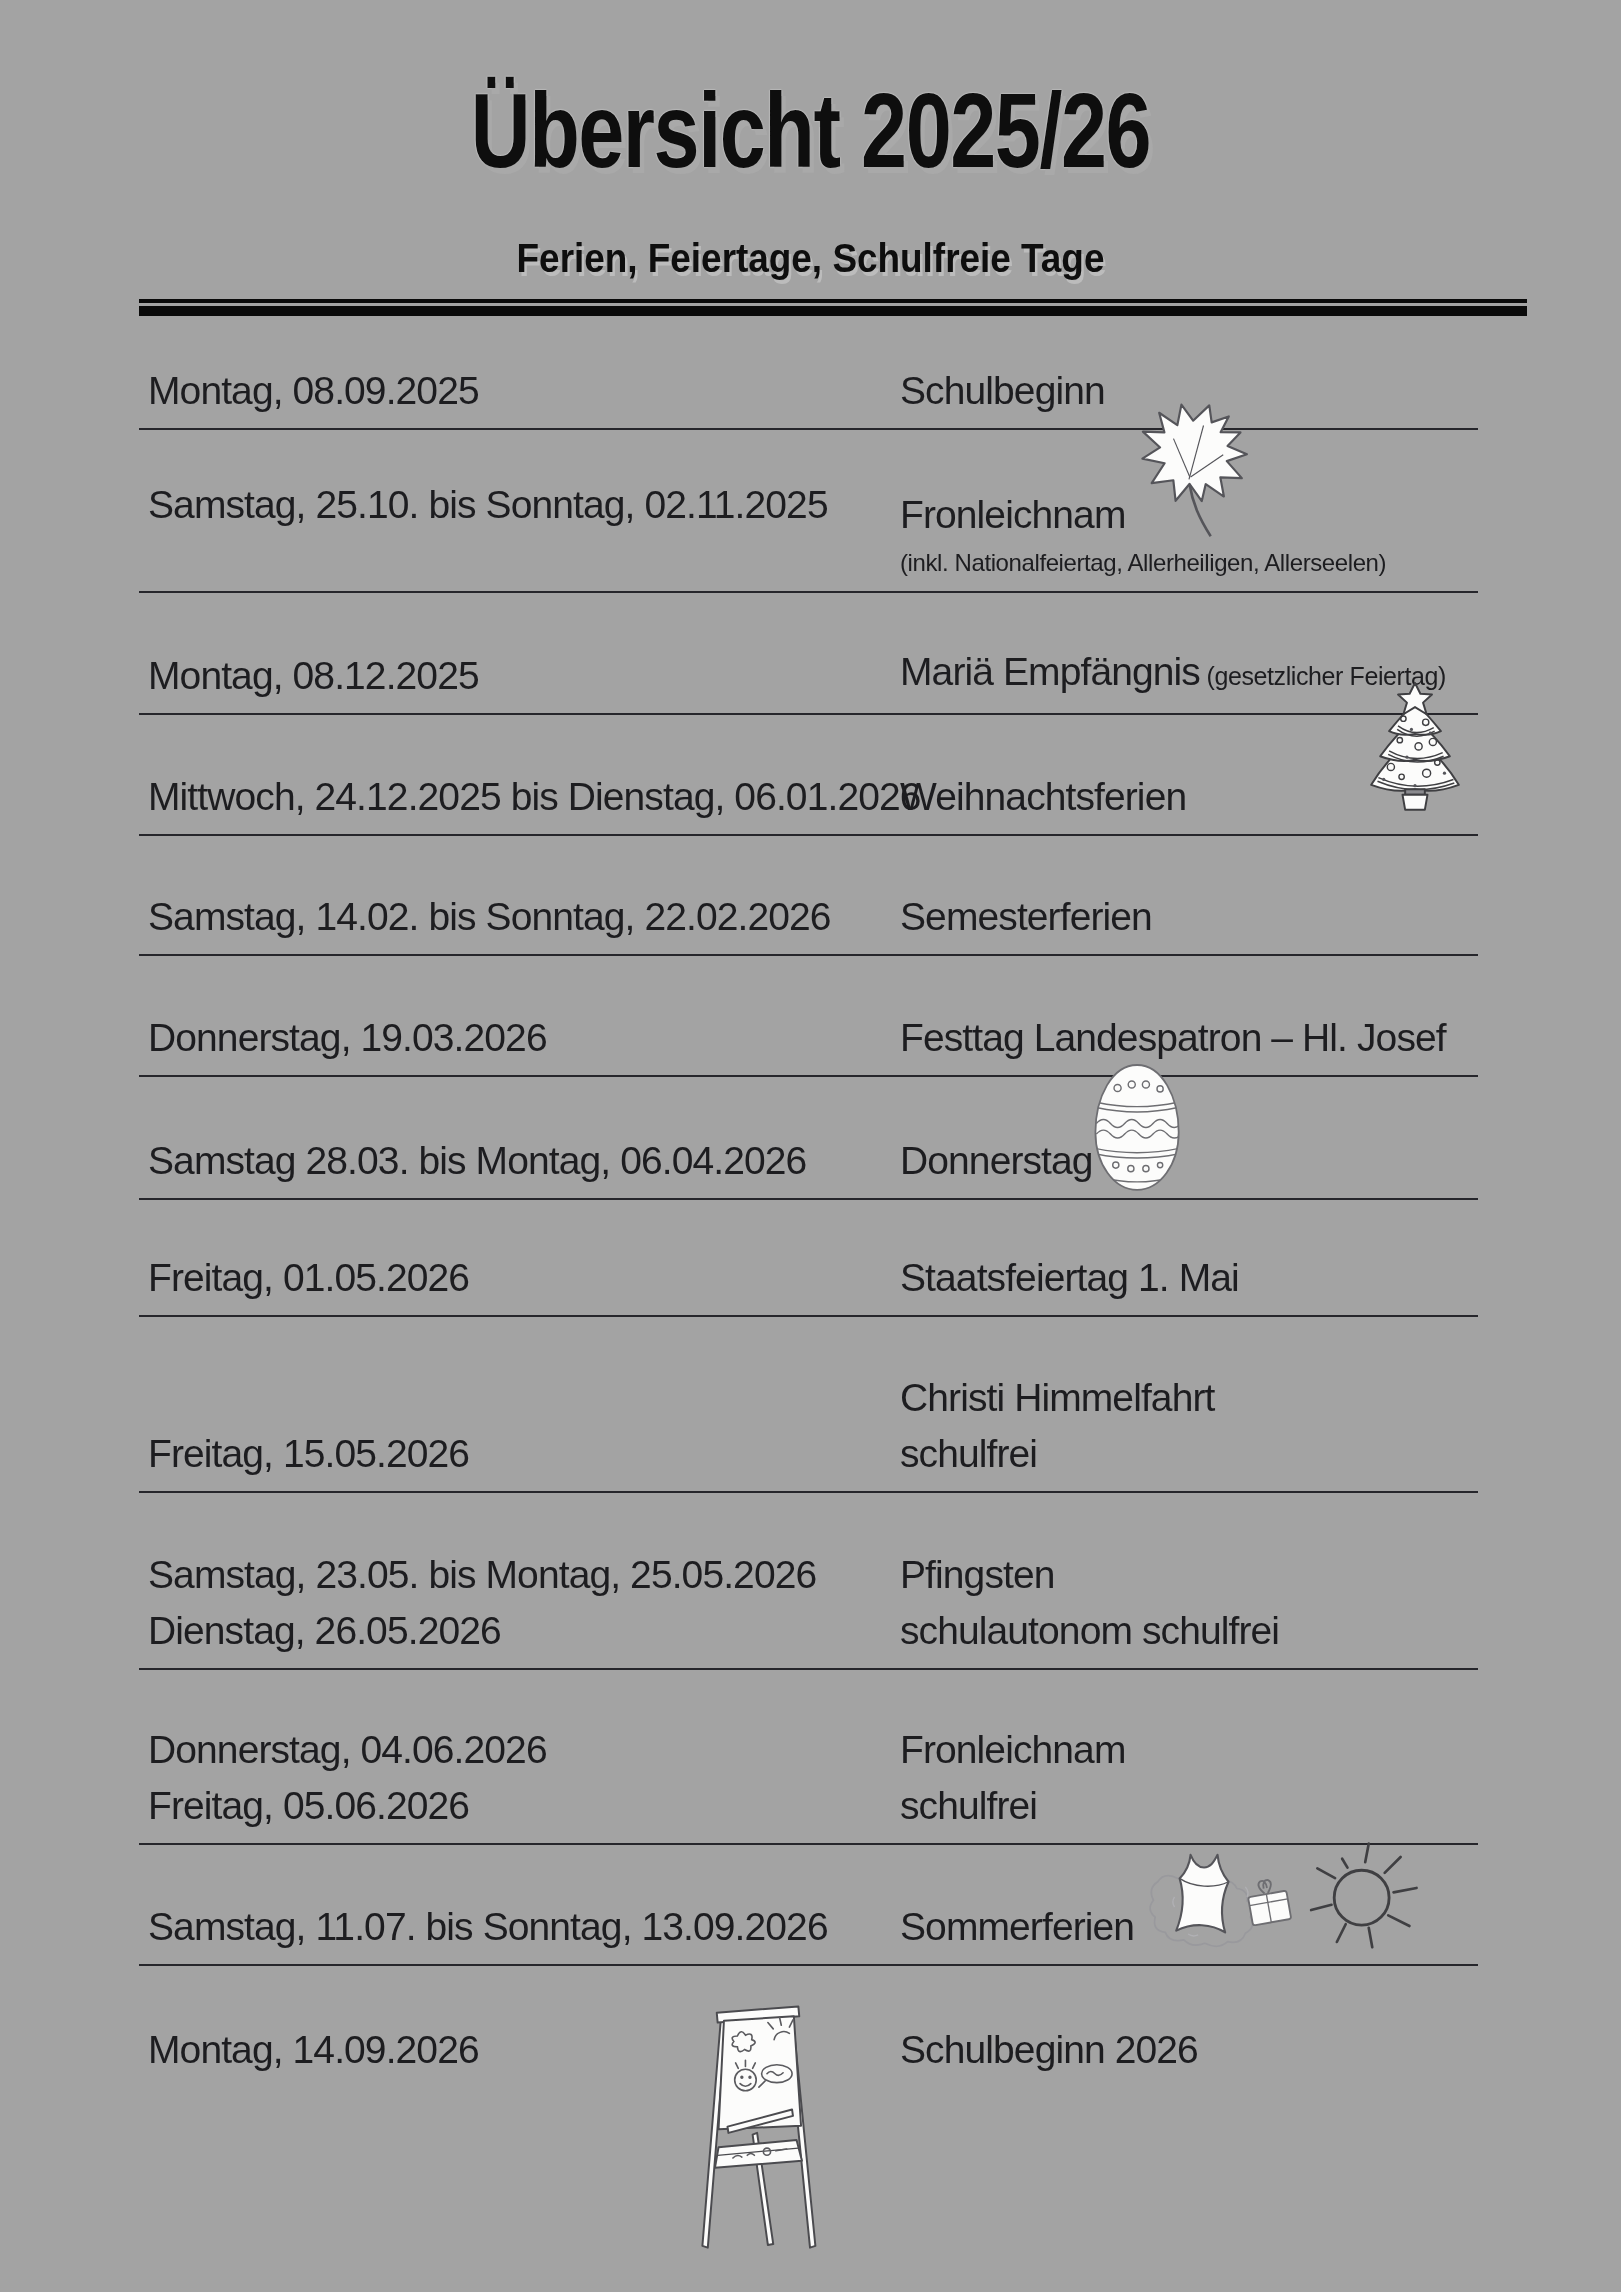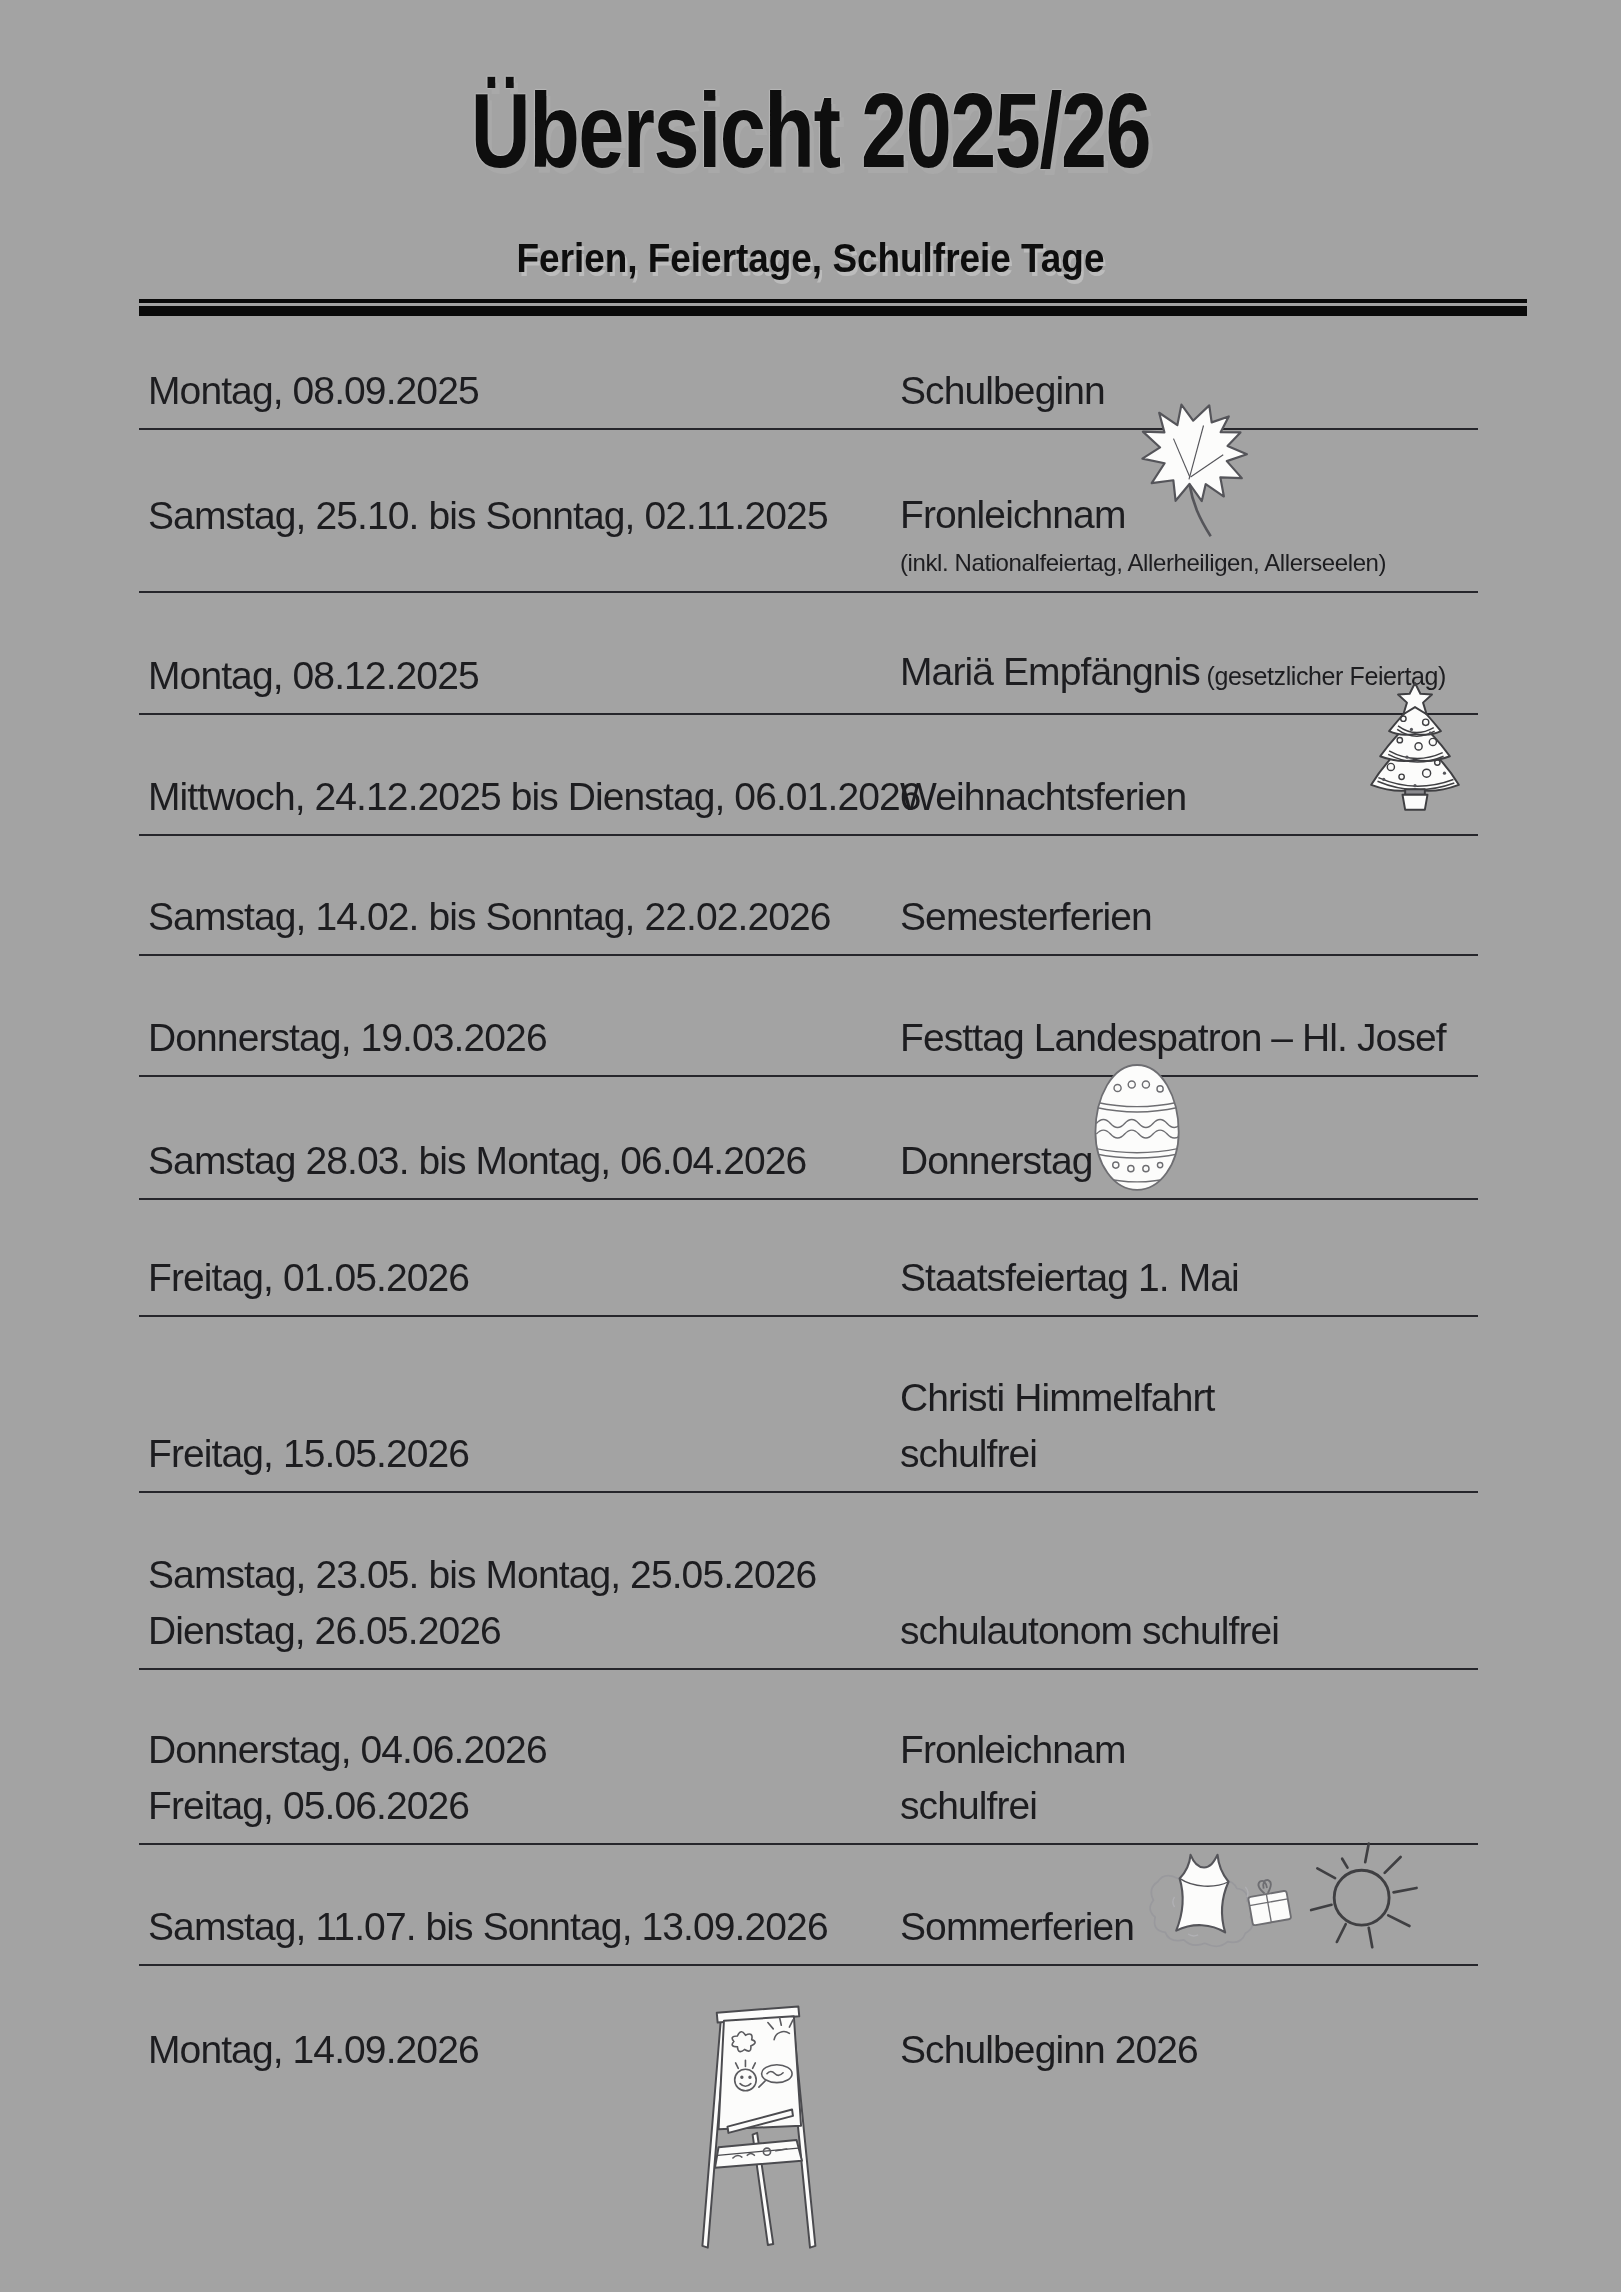--- a/index.html
+++ b/index.html
@@ -68,21 +68,21 @@
   <div class="table">
       <div class="row" style="top: 354px; height: 74px;">
         <div class="col dates">
           <div class="date-line">Montag, 08.09.2025</div>
         </div>
         <div class="col events">
           <div class="event-line">Schulbeginn</div>
         </div>
       </div>
       <div class="row" style="top: 484px; height: 107px;">
-        <div class="col dates" style="bottom: 47px; margin-top: 40px;">
+        <div class="col dates" style="bottom: 58px; margin-top: 40px;">
           <div class="date-line">Samstag, 25.10. bis Sonntag, 02.11.2025</div>
         </div>
         <div class="col events">
           <div class="event-line">Fronleichnam</div>
           <div class="event-note">(inkl. Nationalfeiertag, Allerheiligen, Allerseelen)</div>
         </div>
       </div>
       <div class="row" style="top: 649px; height: 64px;">
         <div class="col dates">
           <div class="date-line">Montag, 08.12.2025</div>
@@ -139,20 +139,21 @@
           <div class="event-line">Christi Himmelfahrt</div>
           <div class="event-line">schulfrei</div>
         </div>
       </div>
       <div class="row" style="top: 1545px; height: 123px;">
         <div class="col dates">
           <div class="date-line">Samstag, 23.05. bis Montag, 25.05.2026</div>
           <div class="date-line">Dienstag, 26.05.2026</div>
         </div>
         <div class="col events">
+          <div class="event-line">Pfingsten</div>
           <div class="event-line">schulautonom schulfrei</div>
         </div>
       </div>
       <div class="row" style="top: 1720px; height: 123px;">
         <div class="col dates">
           <div class="date-line">Donnerstag, 04.06.2026</div>
           <div class="date-line">Freitag, 05.06.2026</div>
         </div>
         <div class="col events">
           <div class="event-line">Fronleichnam</div>

